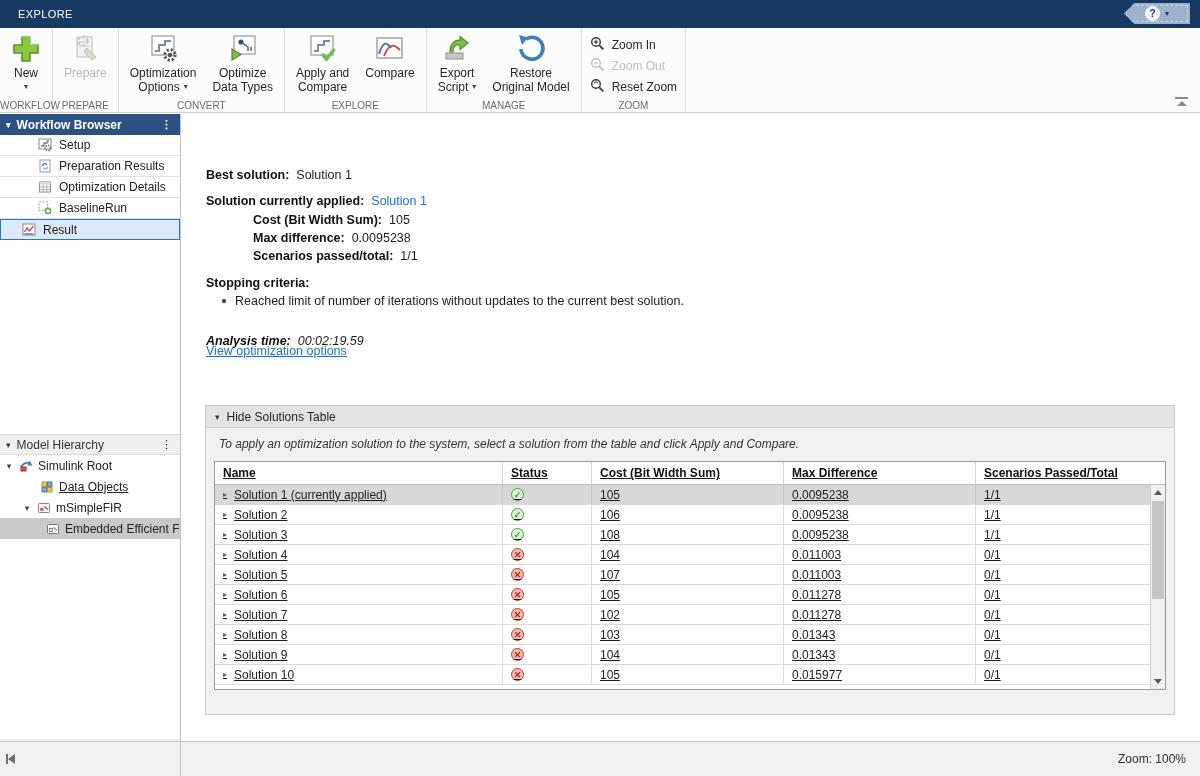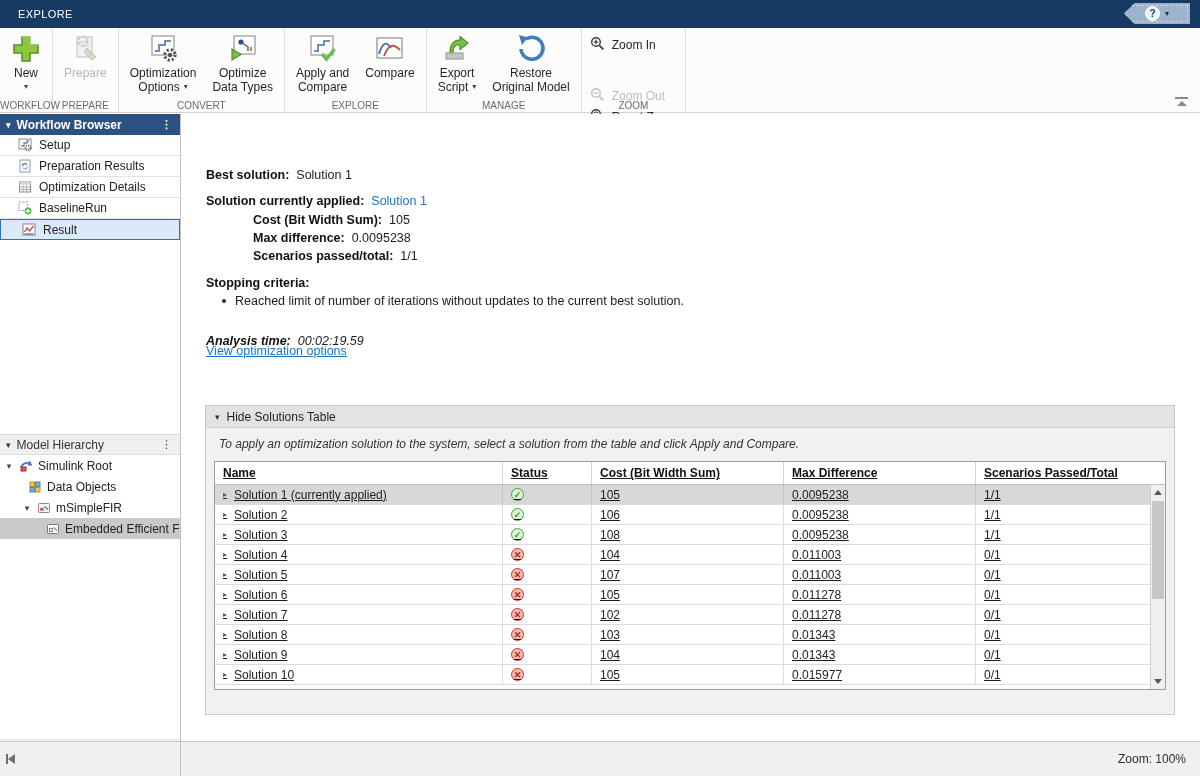--- a/index.html
+++ b/index.html
@@ -19,36 +19,36 @@
   .tsection { position:relative; border-right:1px solid #dedede; padding:3px 8px 15px; }
   .tsection-label { position:absolute; bottom:1px; left:0; right:0; text-align:center; font-size:10px; color:#6b6b6b; }
   .tbuttons { display:flex; gap:10px; height:100%; }
   .tbtn { display:flex; flex-direction:column; align-items:center; font-size:12px; line-height:14px; color:#262626; text-align:center; padding:1px 3px; cursor:default; }
   .tbtn .ticon { height:33px; display:flex; align-items:center; justify-content:center; margin-bottom:1px; }
   .tbtn.disabled { color:#b6b6b6; }
   .lblrow { display:flex; align-items:flex-start; gap:4px; justify-content:center; }
   .dd { font-size:8px; color:#444; }
   .zoomcol { display:flex; flex-direction:column; gap:3px; padding-top:5px; }
   .zrow { display:flex; align-items:center; gap:7px; height:18px; font-size:12px; color:#262626; cursor:default; }
-  .zrow.disabled { color:#bcbcbc;margin-top:30px; }
+  .zrow.disabled { color:#bcbcbc; }
   .ribbon-min { position:absolute; right:12px; bottom:6px; width:13px; cursor:default; }
   .ribbon-min .bar { height:2px; background:#8a8a8a; margin-bottom:2px; }
   .ribbon-min .tri { width:0; height:0; margin:0 auto; border-left:5px solid transparent; border-right:5px solid transparent; border-bottom:5px solid #8a8a8a; }
 
   
   .content { position:absolute; top:114px; left:0; right:0; bottom:19px; }
 
   
   .sidebar { position:absolute; left:0; top:0; bottom:0; width:181px; background:#fff; border-right:1px solid #c3c3c3; overflow:hidden; }
   .sb-header { height:21px; display:flex; align-items:center; padding:0 6px; font-size:12px; gap:6px; }
   .sb-header.blue { background:#2a5182; color:#fff; font-weight:bold; }
   .sb-header.gray { background:#efefef; color:#333; border-top:1px solid #d6d6d6; border-bottom:1px solid #dcdcdc; }
   .sb-header .tri { font-size:9px; }
   .sb-header .dots { margin-left:auto; font-size:11px; padding-right:2px; cursor:pointer; }
-  .wb-item { height:21px; border-bottom:1px solid #e2e2e2; display:flex; align-items:center; padding-left:18px; gap:7px; font-size:12px; color:#222; cursor:pointer; background:#fff; }
+  .wb-item { height:21px; border-bottom:1px solid #e2e2e2; display:flex; align-items:center; padding-left:38px; gap:7px; font-size:12px; color:#222; cursor:pointer; background:#fff; }
   .wb-item.selected { background:#dbe9f8; border:1px solid #2e74ba; padding-left:21px; }
   .sicon { width:14px; height:14px; display:flex; flex:none; }
   .mh { position:absolute; top:320px; left:0; right:0; }
   .mh-item { height:21px; display:flex; align-items:center; gap:5px; font-size:12px; color:#222; cursor:pointer; white-space:nowrap; overflow:hidden; }
   .mh-item .caret { font-size:9px; color:#444; width:10px; text-align:center; flex:none; }
   .mh-item.selected { background:#c9c9c9; }
   .hscroll { position:absolute; bottom:0; left:0; width:180px; height:18px; background:#f7f7f7; border-top:1px solid #e3e3e3; }
   .hs-thumb { position:absolute; left:24px; top:3px; width:130px; height:11px; background:#bdbdbd; }
   .hs-left { position:absolute; left:5px; top:5px; width:0; height:0; border-top:4px solid transparent; border-bottom:4px solid transparent; border-right:5px solid #666; }
   .hs-right { position:absolute; right:5px; top:5px; width:0; height:0; border-top:4px solid transparent; border-bottom:4px solid transparent; border-left:5px solid #333; }
@@ -357,21 +357,21 @@
           <span class="caret">▾</span>
           <span class="sicon">
               <svg width="14" height="14" viewBox="0 0 14 14">
                 <path d="M2 8 C5 3, 9 3, 11.5 5.5" fill="none" stroke="#3b78c3" stroke-width="1.8"></path>
                 <path d="M10.5 1.5 L13.5 6.5 L8.5 6.5 Z" fill="#3b78c3"></path>
                 <rect x="2" y="8" width="5" height="4" fill="#d9534f" stroke="#a03330"></rect>
               </svg>
             </span>
           <span>Simulink Root</span>
         </div>
-        <div class="mh-item" style="padding-left:28px;">
+        <div class="mh-item" style="padding-left:40px;text-decoration:underline;">
           <span class="sicon">
               <svg width="14" height="14" viewBox="0 0 14 14">
                 <rect x="2" y="2" width="4.5" height="4.5" fill="#f5c542" stroke="#b8952e"></rect>
                 <rect x="7.5" y="2" width="4.5" height="4.5" fill="#7da7d9" stroke="#5580b0"></rect>
                 <rect x="2" y="7.5" width="4.5" height="4.5" fill="#7da7d9" stroke="#5580b0"></rect>
                 <rect x="7.5" y="7.5" width="4.5" height="4.5" fill="#f5c542" stroke="#b8952e"></rect>
               </svg>
             </span>
           <span>Data Objects</span>
         </div>

